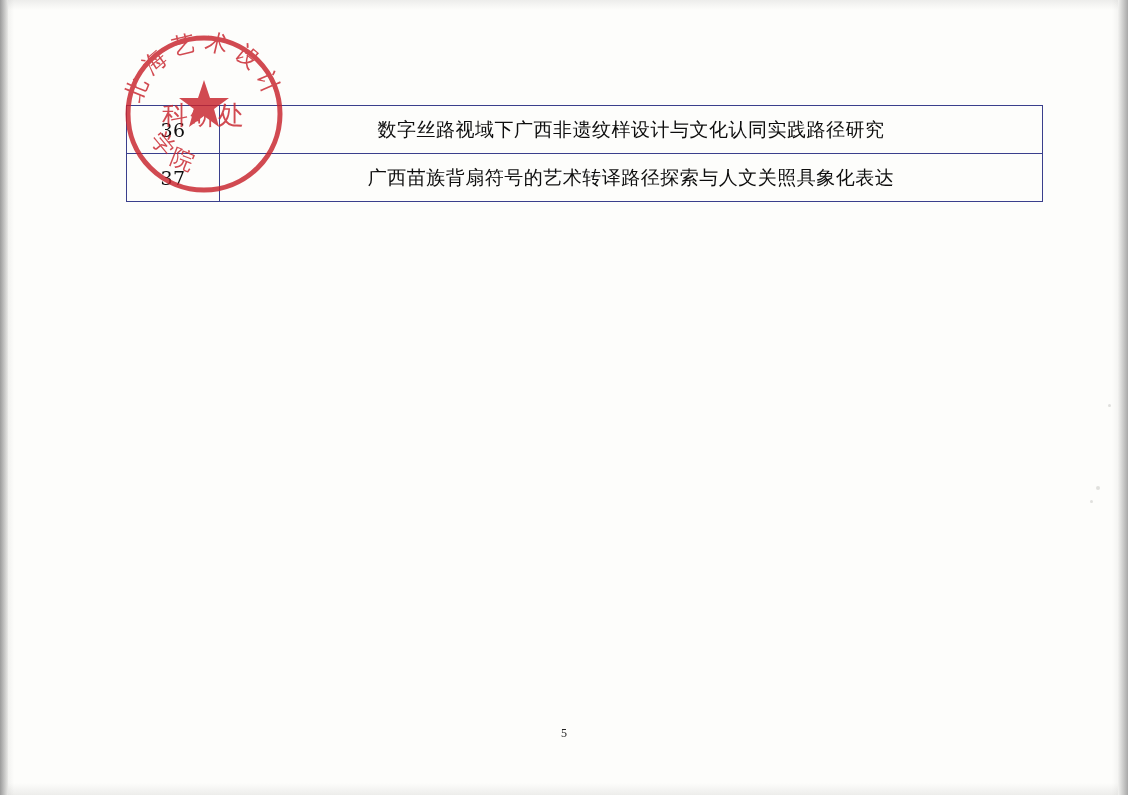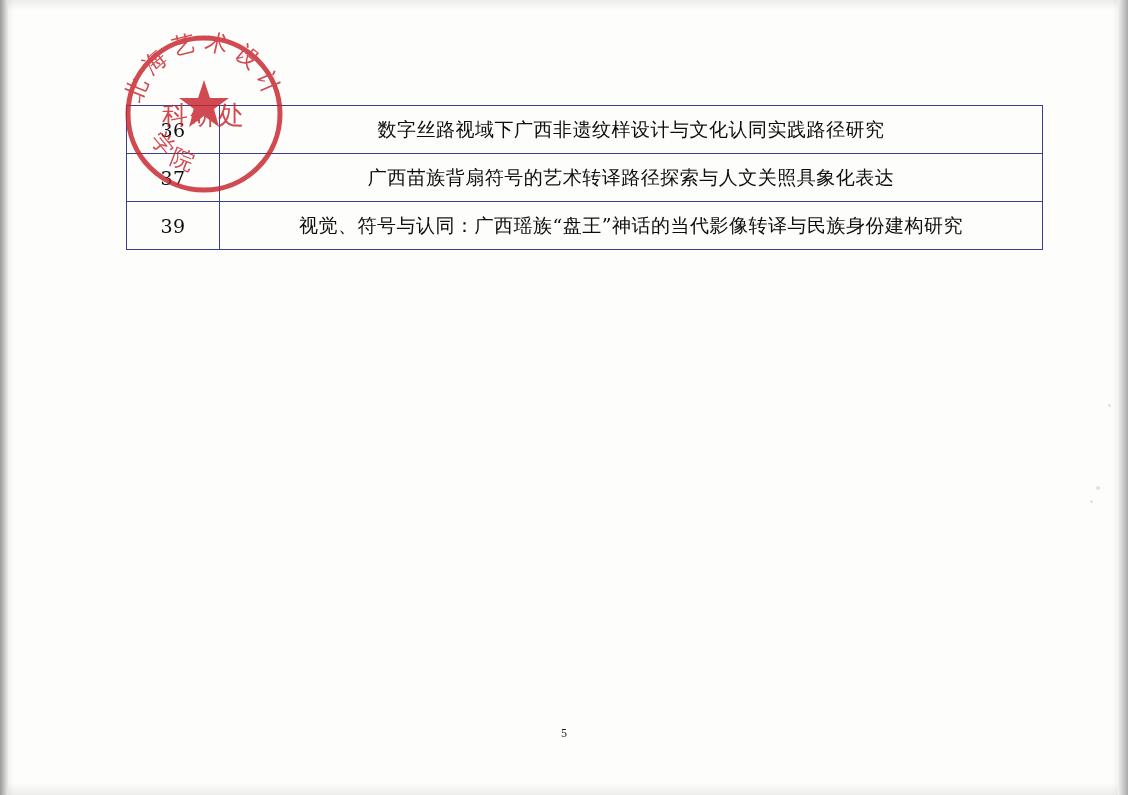--- a/index.html
+++ b/index.html
@@ -124,24 +124,20 @@
   <table class="doc-table">
     <tbody>
       <tr>
         <td class="col-num">36</td>
         <td class="col-title">数字丝路视域下广西非遗纹样设计与文化认同实践路径研究</td>
       </tr>
       <tr>
         <td class="col-num">37</td>
         <td class="col-title">广西苗族背扇符号的艺术转译路径探索与人文关照具象化表达</td>
       </tr>
-      <tr>
-        <td class="col-num">39</td>
-        <td class="col-title">视觉、符号与认同：广西瑶族“盘王”神话的当代影像转译与民族身份建构研究</td>
-      </tr>
     </tbody>
   </table>
 
   <div class="seal">
     <svg width="172" height="172" viewBox="0 0 172 172" xmlns="http://www.w3.org/2000/svg">
       <defs>
         <path id="sealArc" d="M 22,86 A 64,64 0 0 1 150,86" fill="none"></path>
         <path id="sealArcBottom" d="M 28,86 A 58,58 0 0 0 144,86" fill="none"></path>
       </defs>
       <circle cx="86" cy="86" r="76" fill="none" stroke="#c8232c" stroke-width="5"></circle>

